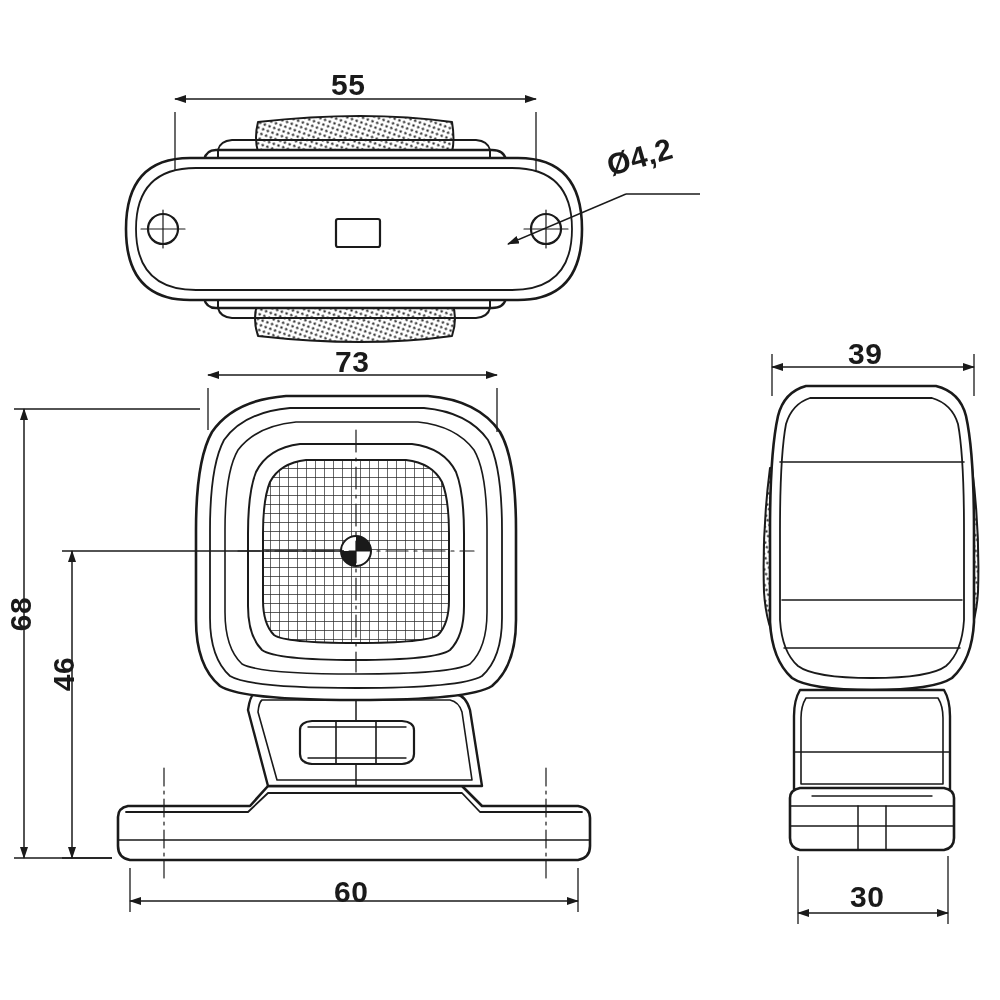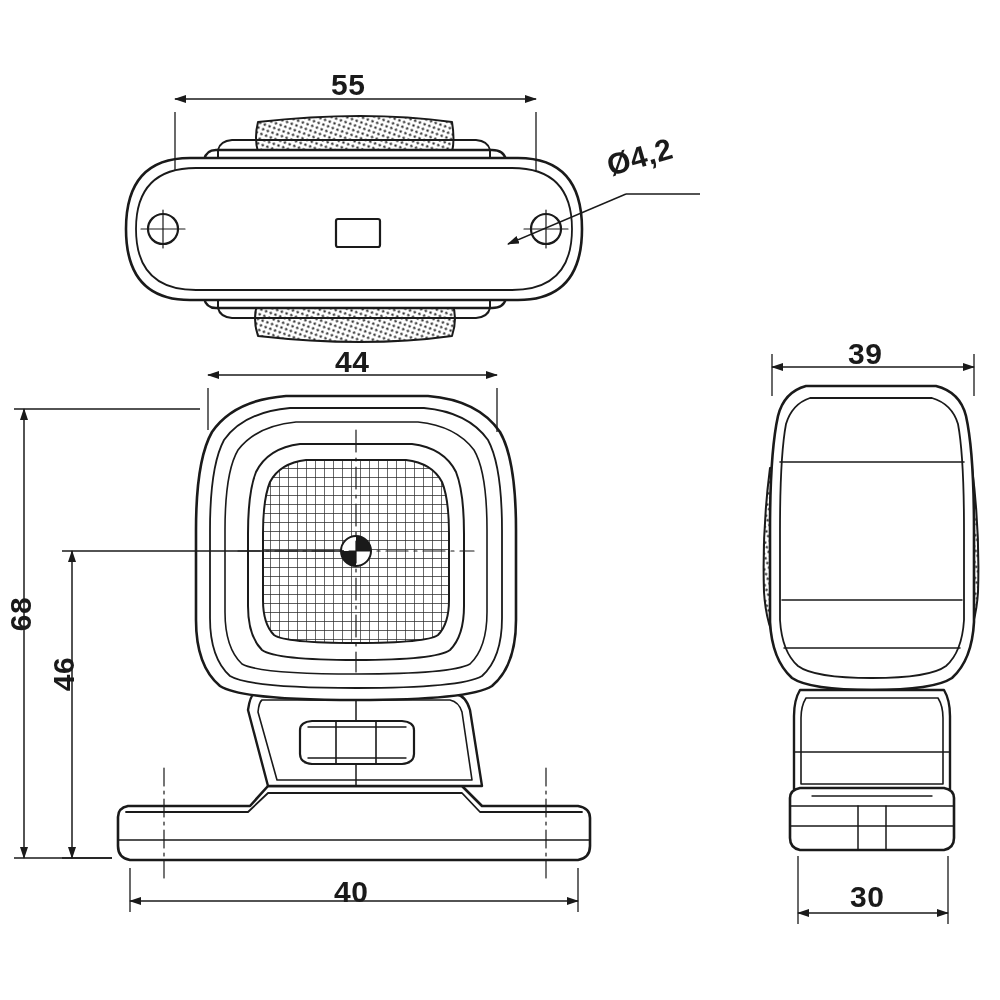--- a/index.html
+++ b/index.html
@@ -195,20 +195,20 @@
 
     <g stroke="#1a1a1a" fill="none">
       <path d="M798,856 L798,924" stroke-width="1.3"></path>
       <path d="M948,856 L948,924" stroke-width="1.3"></path>
       <path d="M798,913 L948,913" stroke-width="1.5" marker-start="url(#arrStart)" marker-end="url(#arrEnd)"></path>
     </g>
   </svg>
 
   <div class="dim-label dim-55">55</div>
   <div class="dim-label dim-d42">Ø4,2</div>
-  <div class="dim-label dim-44">44</div>
+  <div class="dim-label dim-44">73</div>
   <div class="dim-label dim-68">68</div>
   <div class="dim-label dim-46">46</div>
-  <div class="dim-label dim-70">40</div>
+  <div class="dim-label dim-70">60</div>
   <div class="dim-label dim-31">39</div>
   <div class="dim-label dim-21">30</div>
 
 </div>
 
 </body></html>

